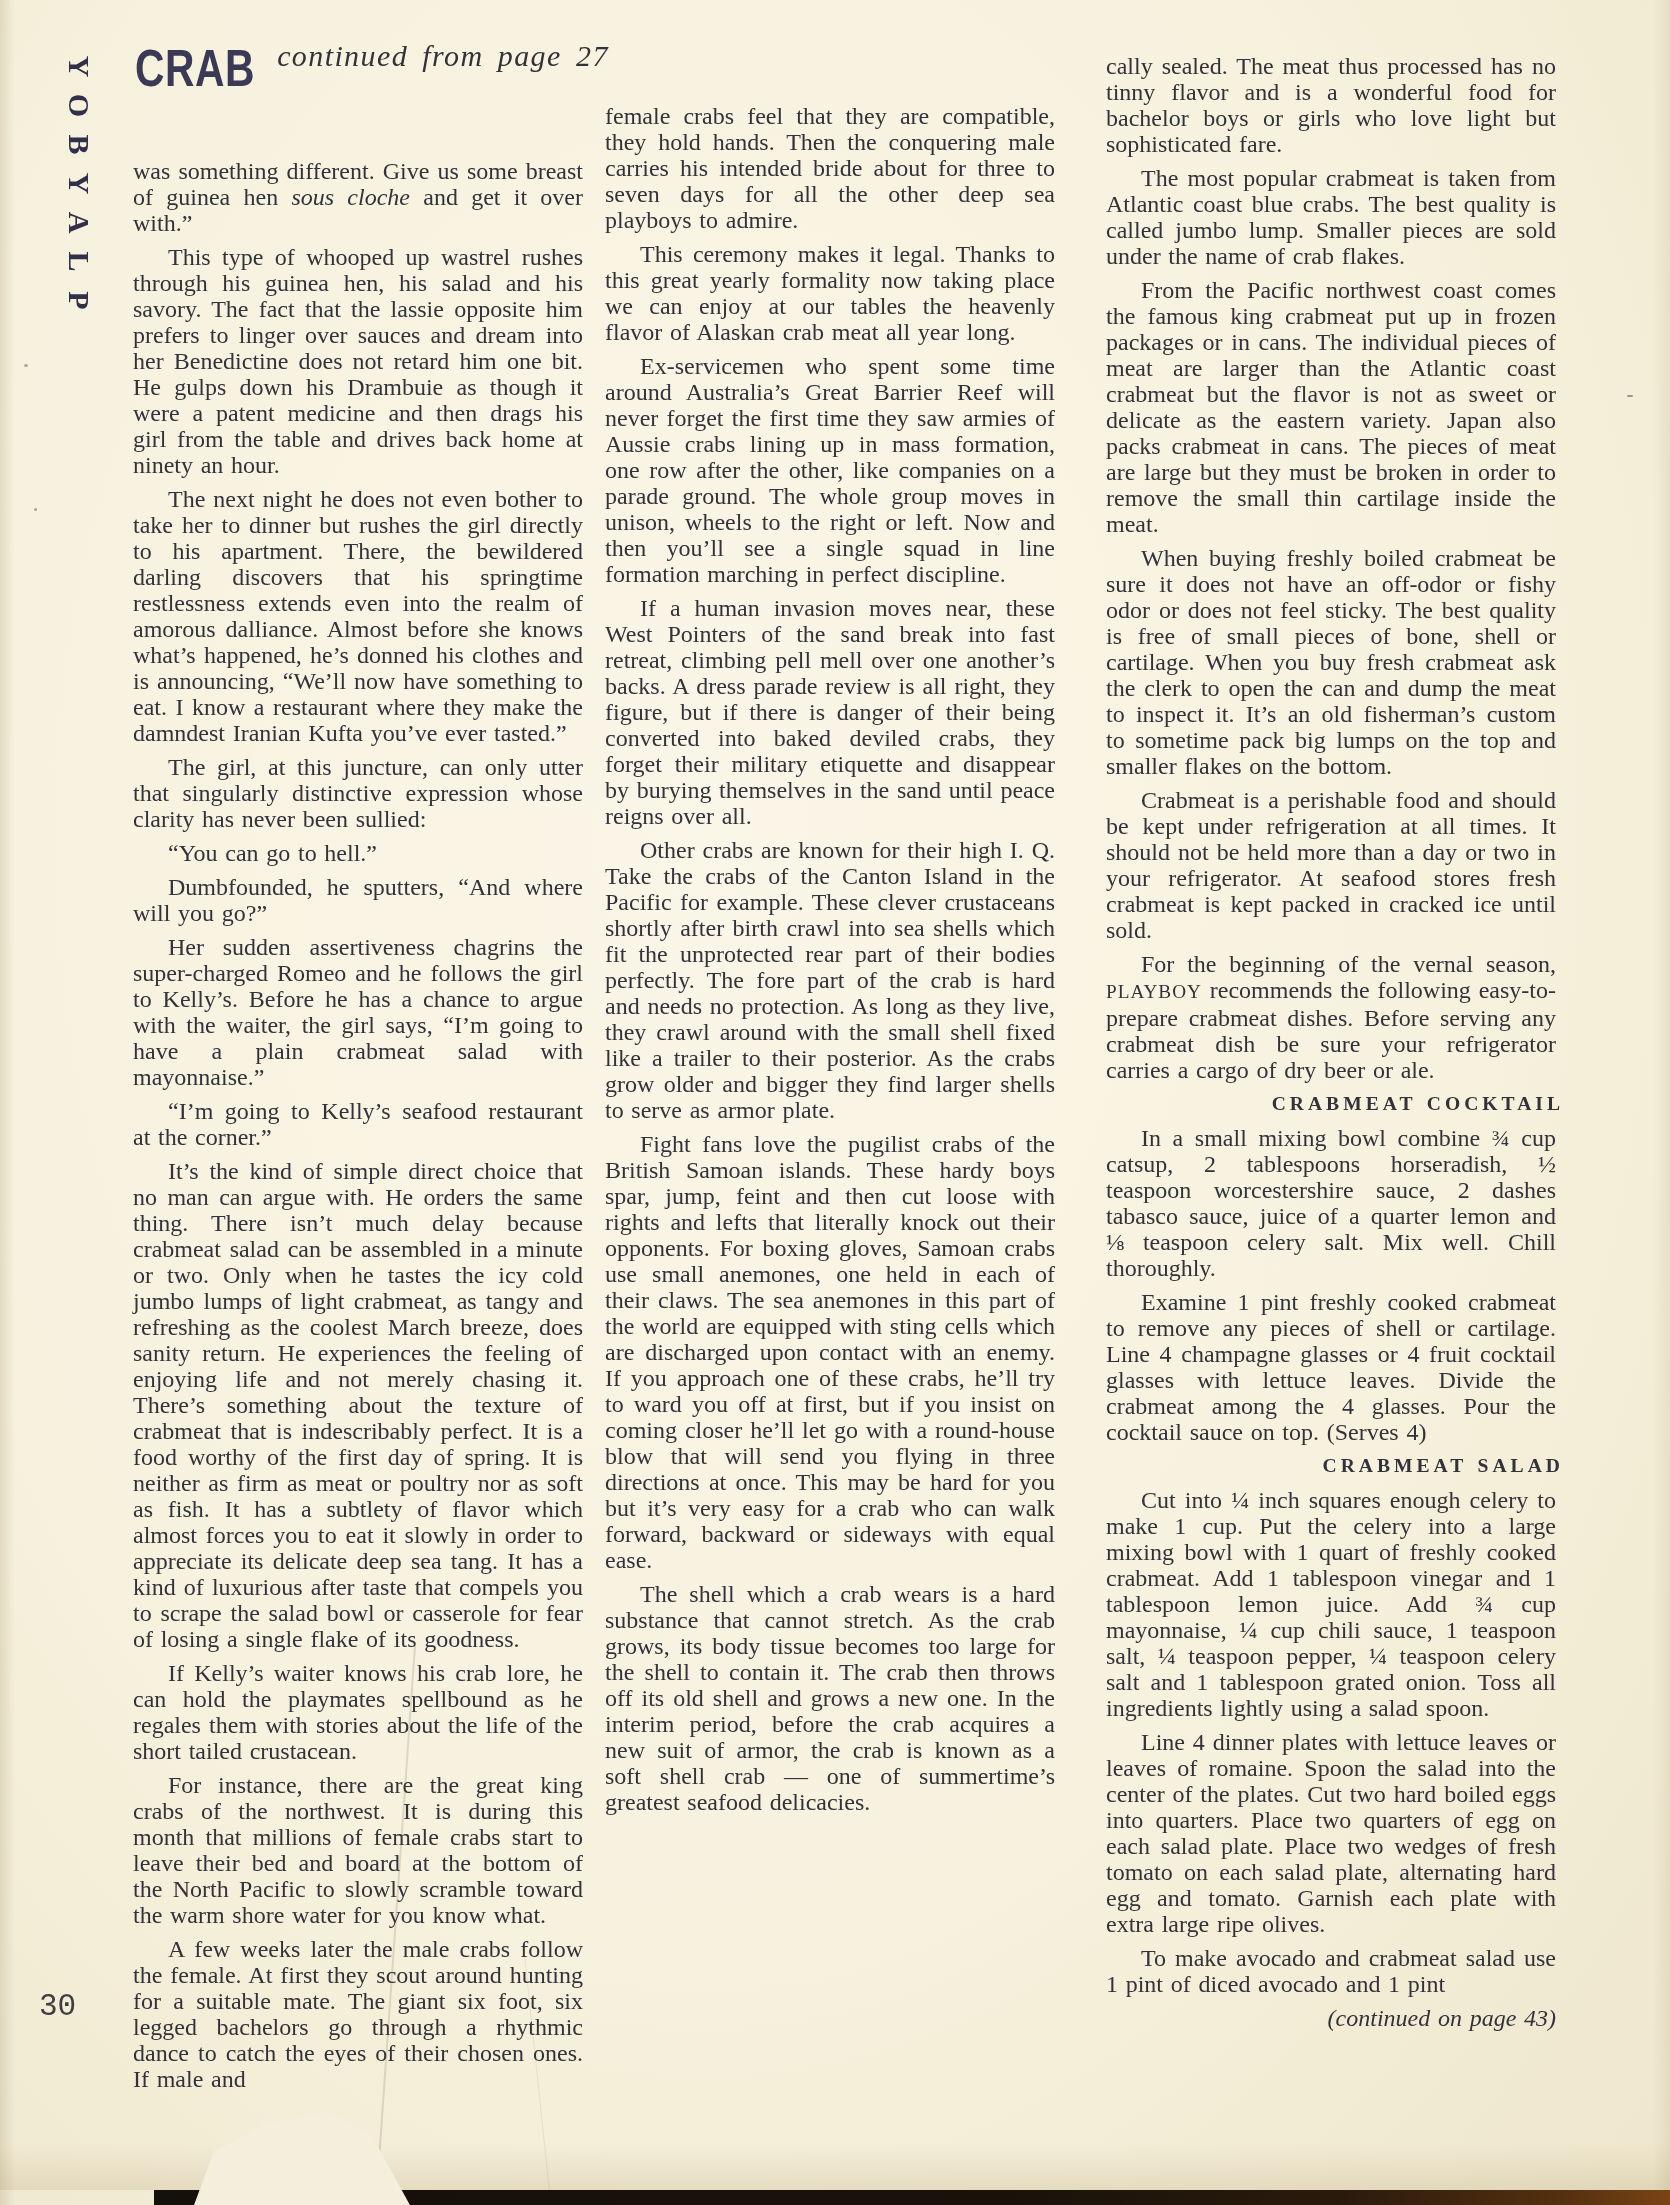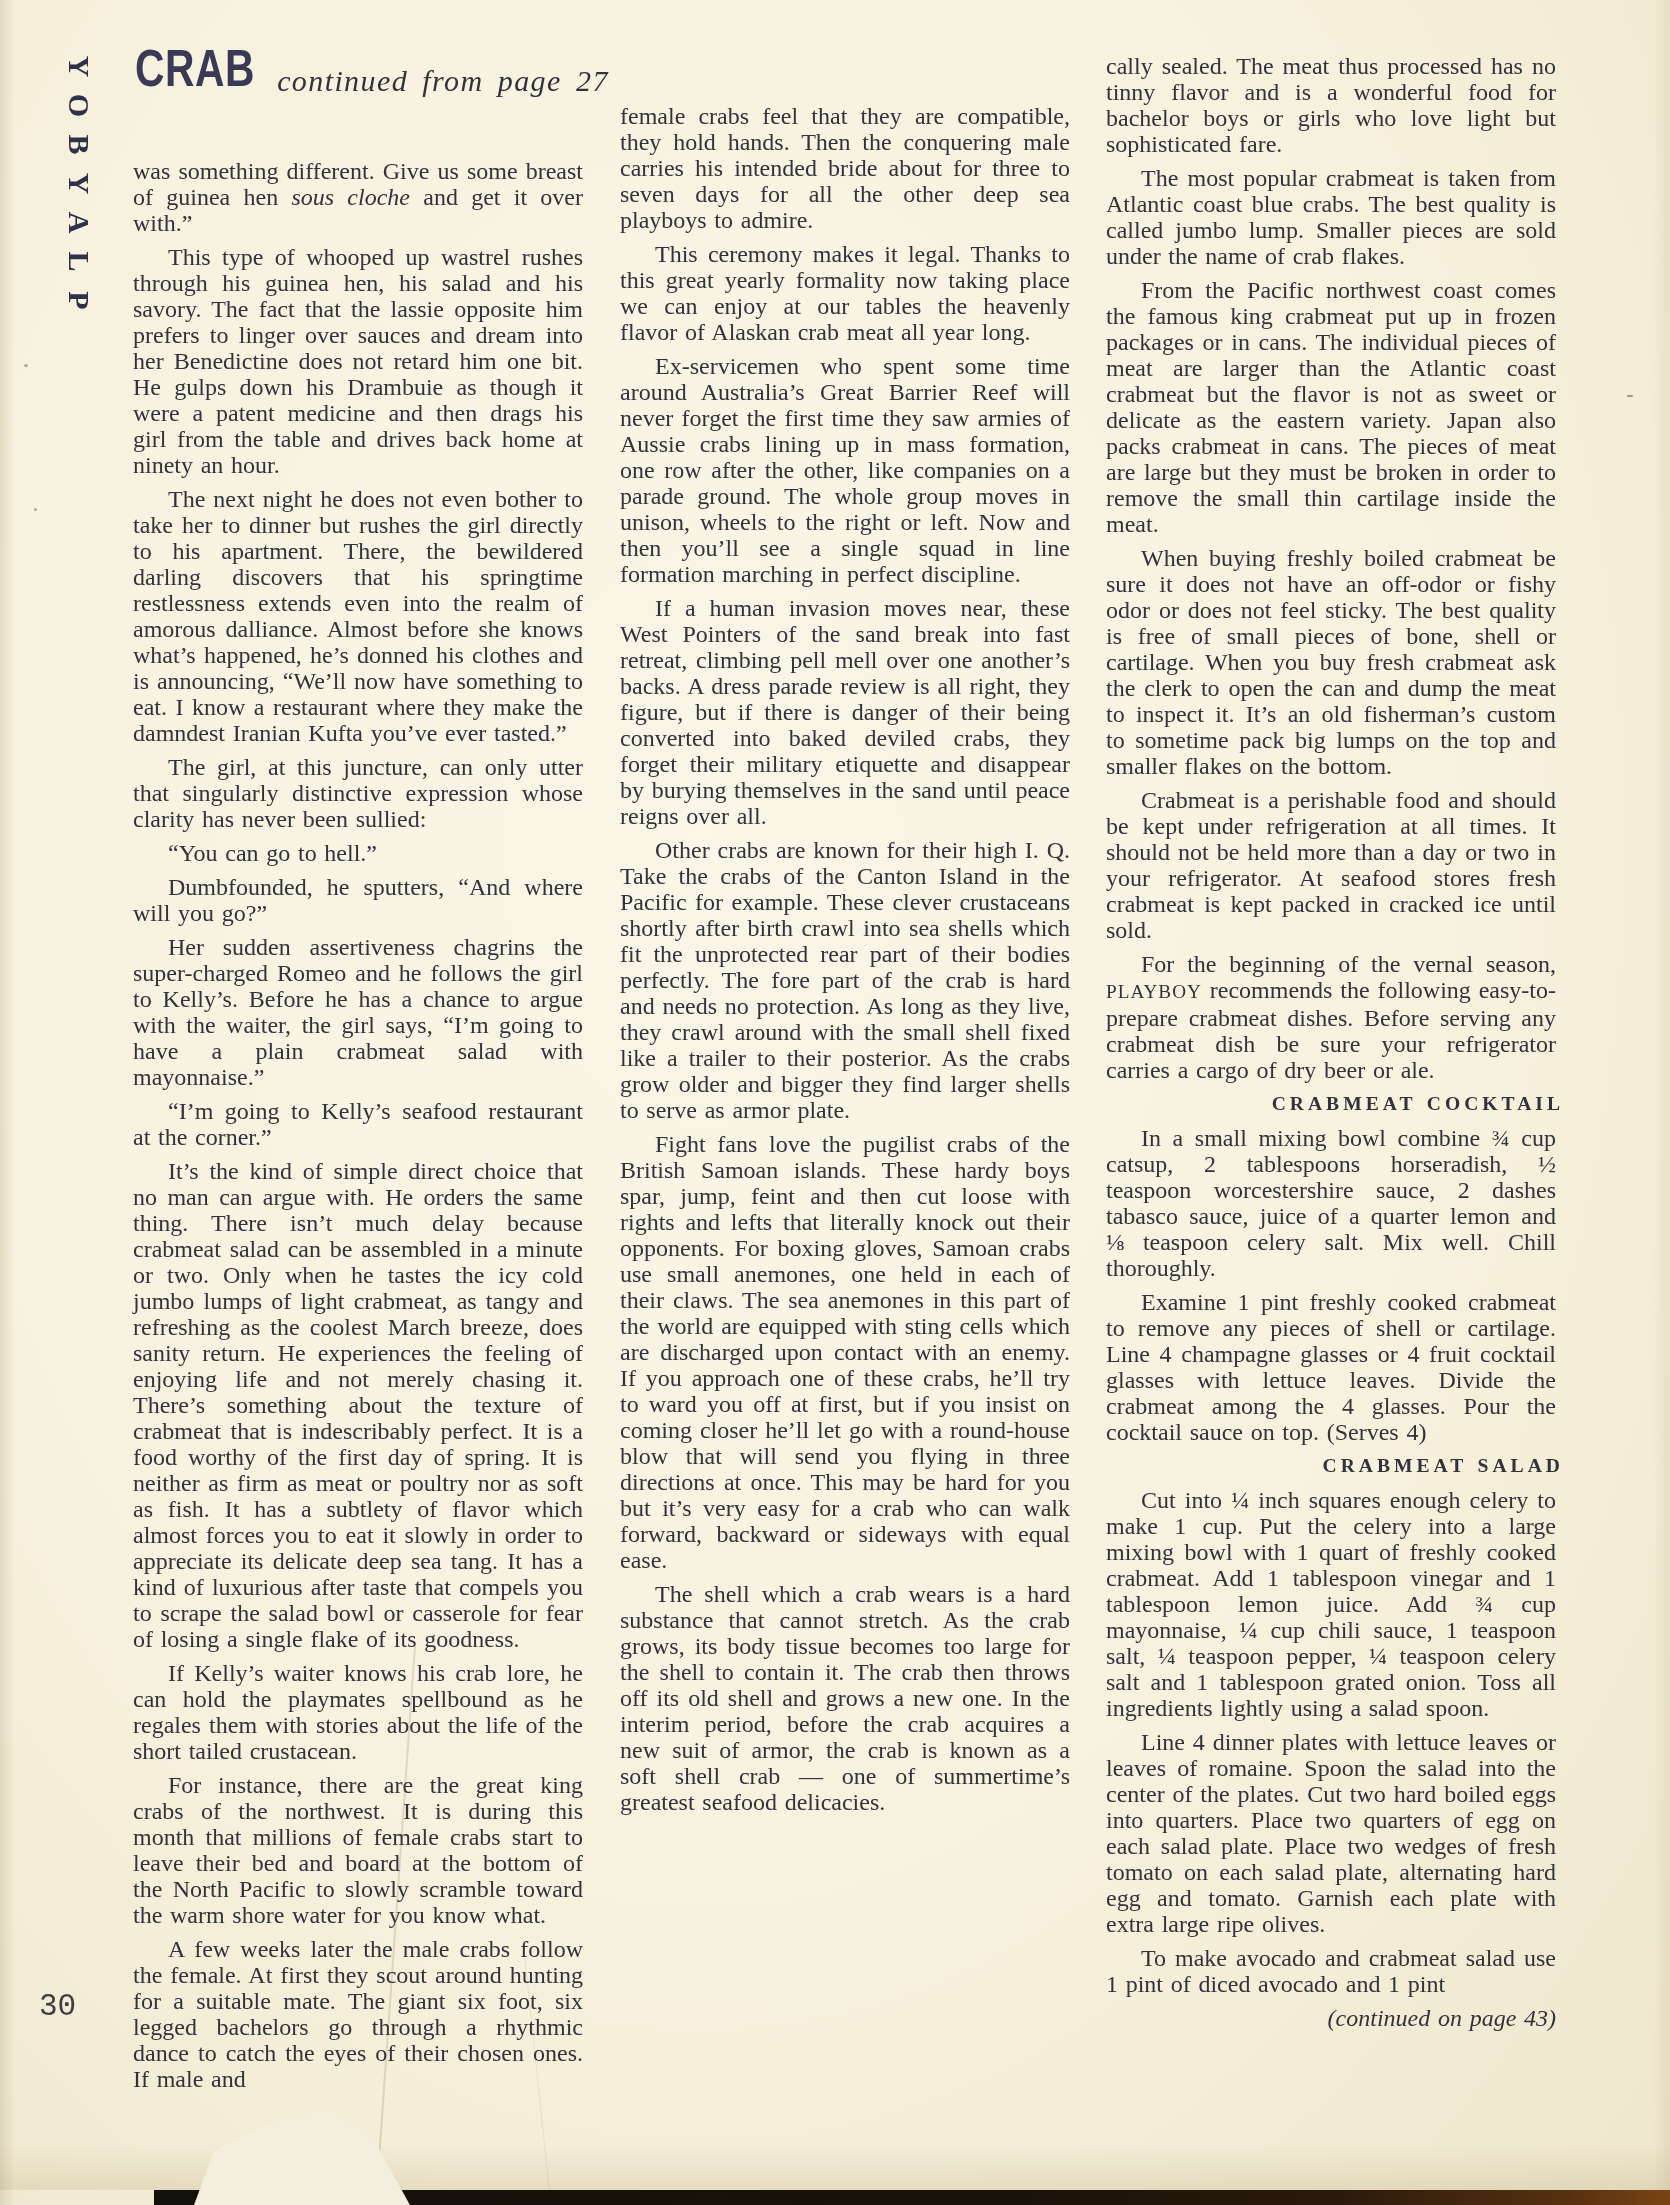--- a/index.html
+++ b/index.html
@@ -46,21 +46,21 @@
     transform:rotate(90deg);
     font-family:"Liberation Serif", serif;
     font-weight:bold;
     font-size:30px;
     color:var(--spine-ink);
     letter-spacing:0;
   }
   
   .header{
     position:absolute;left:135px;top:39px;
-    display:flex;align-items:flex-end;white-space:nowrap;
+    display:flex;align-items:flex-start;white-space:nowrap;
   }
   .title{
     font-family:"Liberation Sans", sans-serif;
     font-weight:bold;
     font-size:51px;
     color:var(--title-accent);
     letter-spacing:0.7px;
     transform:scaleX(.8);
     transform-origin:left bottom;
     display:inline-block;
@@ -76,21 +76,21 @@
   
   .col{
     position:absolute;width:466px;
     font-size:24px;line-height:26px;
     color:var(--ink);
     text-align:justify;
     word-spacing:1.7px;
     hyphens:none;
   }
   .col-1{left:125px;top:150px;}
-  .col-2{left:612px;top:95px;}
+  .col-2{left:597px;top:95px;}
   .col-3{left:1098px;top:45px;}
   .col p{margin:8px;text-indent:35px;}
   .col p.noind{text-indent:0;}
   .col p.al-right{text-align:right;text-indent:0;font-family:Liberation Serif, serif;}
   .col h3.heading{
     margin:6px 0 4px;
     text-align:right;text-indent:0;
     font-size:19.6px;font-weight:bold;
     letter-spacing:4px;
     color:var(--ink);

